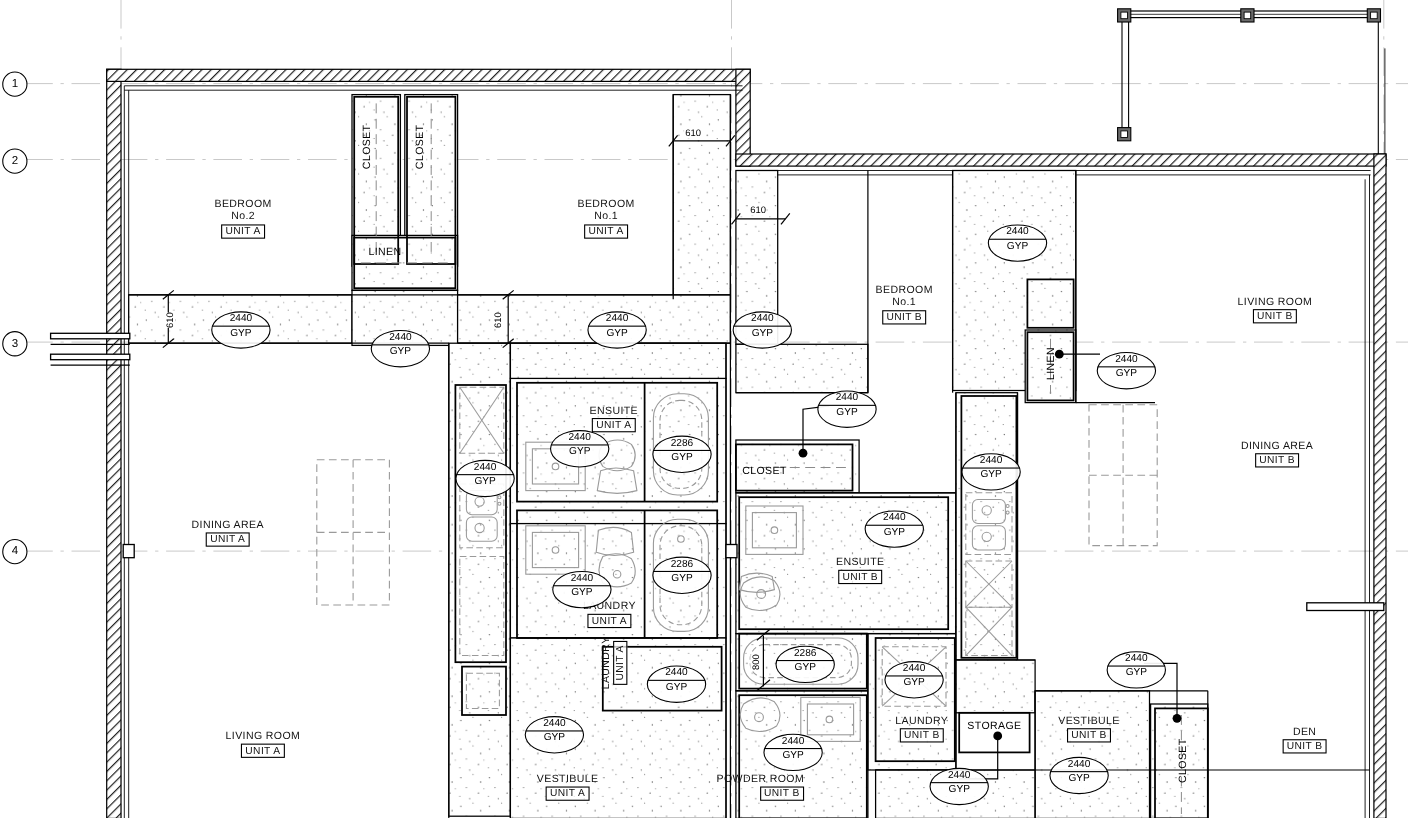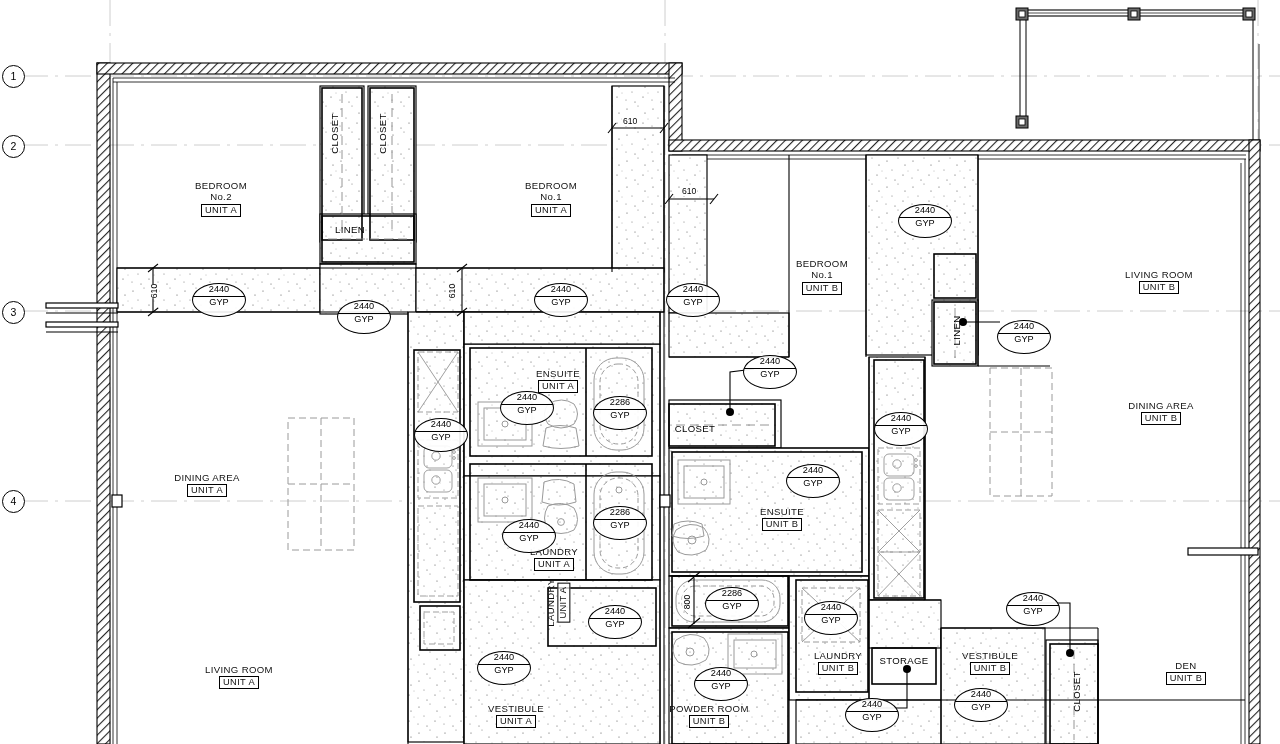--- a/index.html
+++ b/index.html
@@ -384,21 +384,21 @@
   <span class="nm">BEDROOM</span>
   <span class="nm">No.1</span>
   <span class="un">UNIT B</span>
 </div>
 <div class="plainlbl" style="left:666px;top:423px;width:58px;text-align:center;">CLOSET</div>
 <div class="plainlbl rot" style="left:930px;top:325px;width:52px;text-align:center;">LINEN</div>
 <div class="lbl" style="left:746px;top:506px;width:72px;">
   <span class="nm">ENSUITE</span>
   <span class="un">UNIT B</span>
 </div>
-<div class="lbl" style="left:660px;top:703px;width:98px;">
+<div class="lbl" style="left:633px;top:703px;width:98px;text-align:right;">
   <span class="nm">POWDER ROOM</span>
   <span class="un">UNIT B</span>
 </div>
 <div class="lbl" style="left:802px;top:650px;width:72px;">
   <span class="nm">LAUNDRY</span>
   <span class="un">UNIT B</span>
 </div>
 <div class="plainlbl" style="left:868px;top:655px;width:72px;text-align:center;">STORAGE</div>
 <div class="lbl" style="left:952px;top:650px;width:76px;">
   <span class="nm">VESTIBULE</span>

